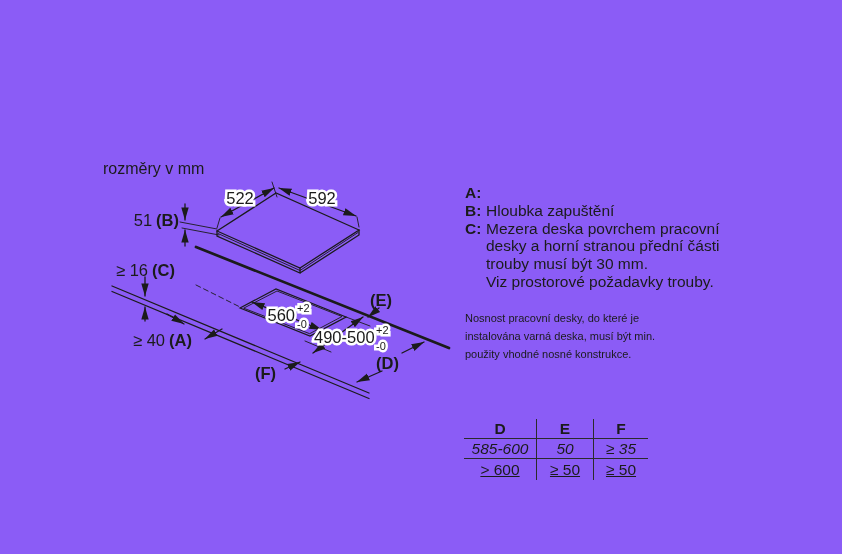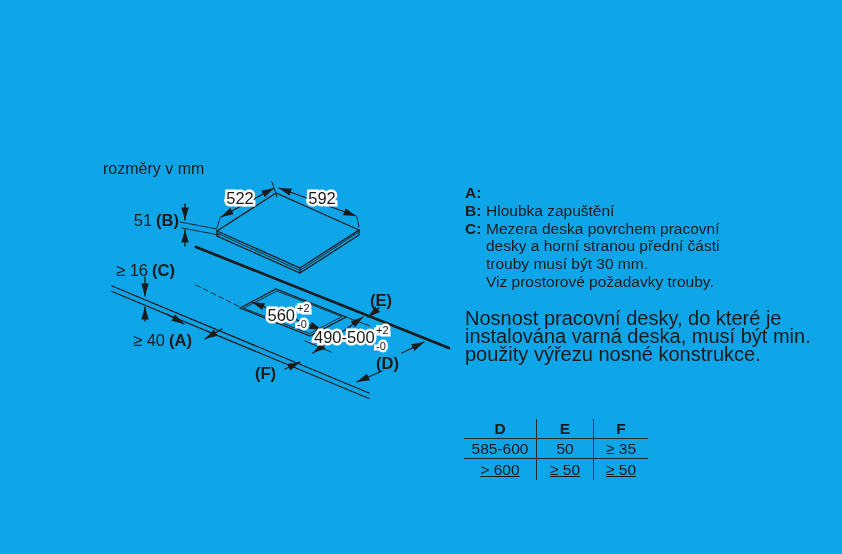--- a/index.html
+++ b/index.html
@@ -1,50 +1,50 @@
 <!DOCTYPE html>
 <html><head>
 <meta charset="utf-8">
 <style>
   html,body { margin:0; padding:0; background:#fff; }
   .canvas {
-    position:relative; width:842px; height:554px; background:#0ea5e9;
+    position:relative; width:842px; height:554px; background:#8b5cf6;
     font-family:"Liberation Sans", sans-serif; color:#1b1b1b; overflow:hidden;
   }
   svg.diagram { position:absolute; left:0; top:0; }
   svg .ln   { stroke:#1b1b1b; stroke-width:1.3; fill:none; stroke-linecap:round; }
   svg .thk  { stroke-width:2.7; }
   svg .thin { stroke-width:0.9; }
   svg .dsh  { stroke-dasharray:5 3.5; }
   svg text  { font-family:"Liberation Sans", sans-serif; font-size:16.5px; fill:#1b1b1b; }
   svg text.units { font-size:16px; }
   svg .b    { font-weight:bold; }
   svg .sm   { font-size:11px; }
   svg .halo { paint-order:stroke; stroke:#ffffff; stroke-width:5px; }
   .legend {
     position:absolute; left:465px; top:184px; width:300px;
     font-size:15.5px; line-height:17.8px; white-space:nowrap;
   }
   .legend .li { display:flex; }
   .legend .k  { width:21px; flex:none; font-weight:bold; }
   .note {
     position:absolute; left:465px; top:310px; width:300px;
-    font-size:20px; line-height:17.8px; white-space:nowrap;
+    font-size:11px; line-height:17.8px; white-space:nowrap;
   }
   table.dim-table {
     position:absolute; left:464px; top:419px; border-collapse:collapse;
     font-size:15.5px; color:#1b1b1b; text-align:center; table-layout:fixed;
   }
   .dim-table th, .dim-table td { padding:0; font-weight:normal; }
   .dim-table th { font-weight:bold; }
   .dim-table .c1 { width:72px; }
   .dim-table .c2 { width:56px; border-left:1.6px solid #2b2b2b; }
   .dim-table .c3 { width:54px; border-left:1.6px solid #2b2b2b; }
   .dim-table tr.hrow th { height:19px; border-bottom:1.6px solid #2b2b2b; }
-  .dim-table tr.r1 td   { height:19px; border-bottom:1.6px solid #2b2b2b; }
+  .dim-table tr.r1 td   { height:19px; border-bottom:1.6px solid #2b2b2b;font-style:italic; }
   .dim-table tr.r2 td   { height:21px;text-decoration:underline; }
 </style>
 </head>
 <body>
 
 <div class="canvas">
 
   <svg class="diagram" width="470" height="420" viewBox="0 0 470 420">
     <defs>
       <marker id="ah" markerUnits="userSpaceOnUse" markerWidth="13" markerHeight="9" viewBox="0 0 13 9" refX="12.6" refY="4.5" orient="auto-start-reverse">
@@ -143,21 +143,21 @@
         <div>desky a horní stranou přední části</div>
         <div>trouby musí být 30 mm.</div>
         <div>Viz prostorové požadavky trouby.</div>
       </div>
     </div>
   </div>
 
   <div class="note">
     <div>Nosnost pracovní desky, do které je</div>
     <div>instalována varná deska, musí být min.</div>
-    <div>použity výřezu nosné konstrukce.</div>
+    <div>použity vhodné nosné konstrukce.</div>
   </div>
 
   <table class="dim-table">
     <tbody>
         <tr class="hrow">
       <th class="c1">D</th>
       <th class="c2">E</th>
       <th class="c3">F</th>
     </tr>
     <tr class="r1">

